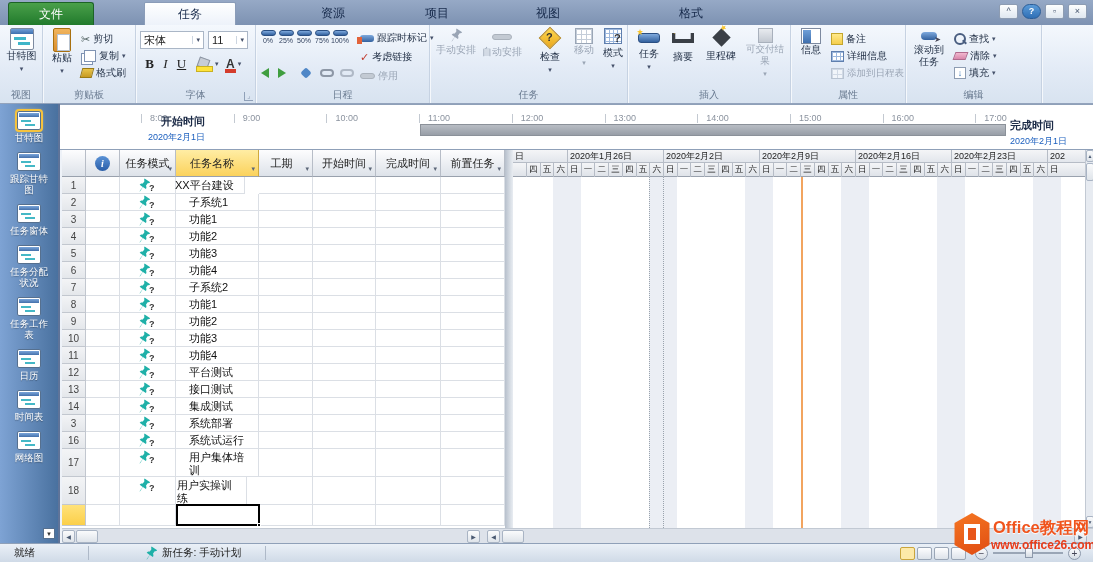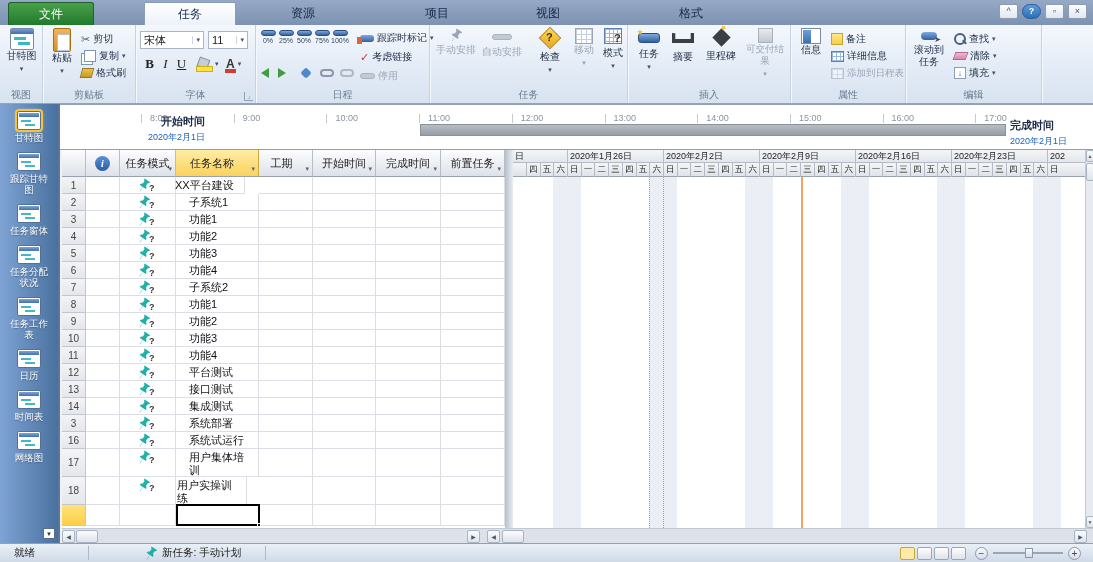--- a/index.html
+++ b/index.html
@@ -134,21 +134,21 @@
 .wm-url{position:absolute;left:38px;top:25px;width:102px;font-size:12px;font-weight:bold;color:#e93c1a;white-space:nowrap}
 </style>
 </head>
 <body>
 
 <div id="app">
 
   <div class="tabbar">
     <div class="file-tab">文件</div>
     <div class="tab active" style="left:144px;width:92px">任务</div>
-    <div class="tab" style="left:262px;width:82px">资源</div>
+    <div class="tab" style="left:292px;width:82px">资源</div>
     <div class="tab" style="left:402px;width:70px">项目</div>
     <div class="tab" style="left:514px;width:68px">视图</div>
     <div class="tab" style="left:652px;width:78px">格式</div>
     <div class="win-controls">
       <span class="winbtn">^</span>
       <span class="winbtn help">?</span>
       <span class="winbtn">▫</span>
       <span class="winbtn">×</span>
     </div>
   </div>
@@ -954,14 +954,21 @@
     </div>
     <div class="sb-item" style="left:975px;gap:5px">
       <span class="zoom-btn">−</span>
       <span class="zoom-track">
           <span class="zoom-thumb"></span>
         </span>
       <span class="zoom-btn">+</span>
     </div>
   </div>
 
+  <div class="watermark">
+    <div class="wm-hex">
+        <div class="wm-hex-o"></div>
+      </div>
+    <div class="wm-brand">Office教程网</div>
+    <div class="wm-url">www.office26.com</div>
+  </div>
 
 </div>
 
 </body></html>

